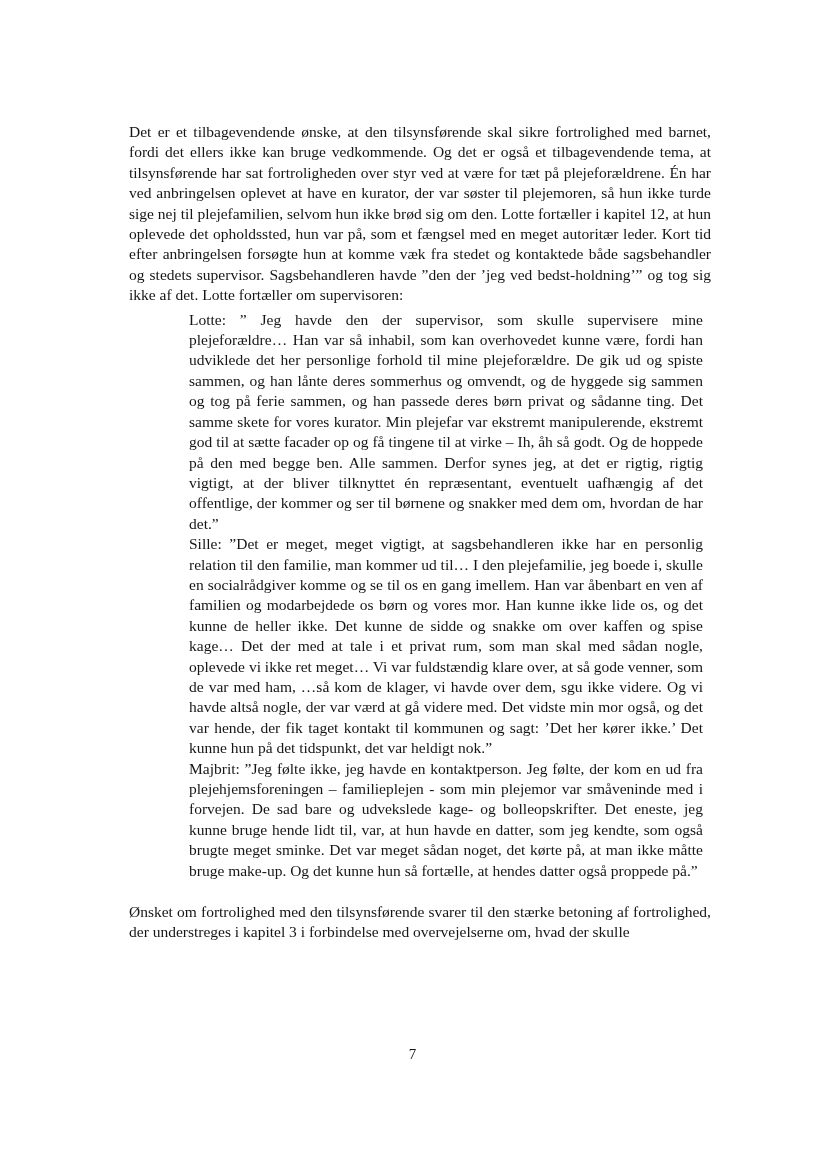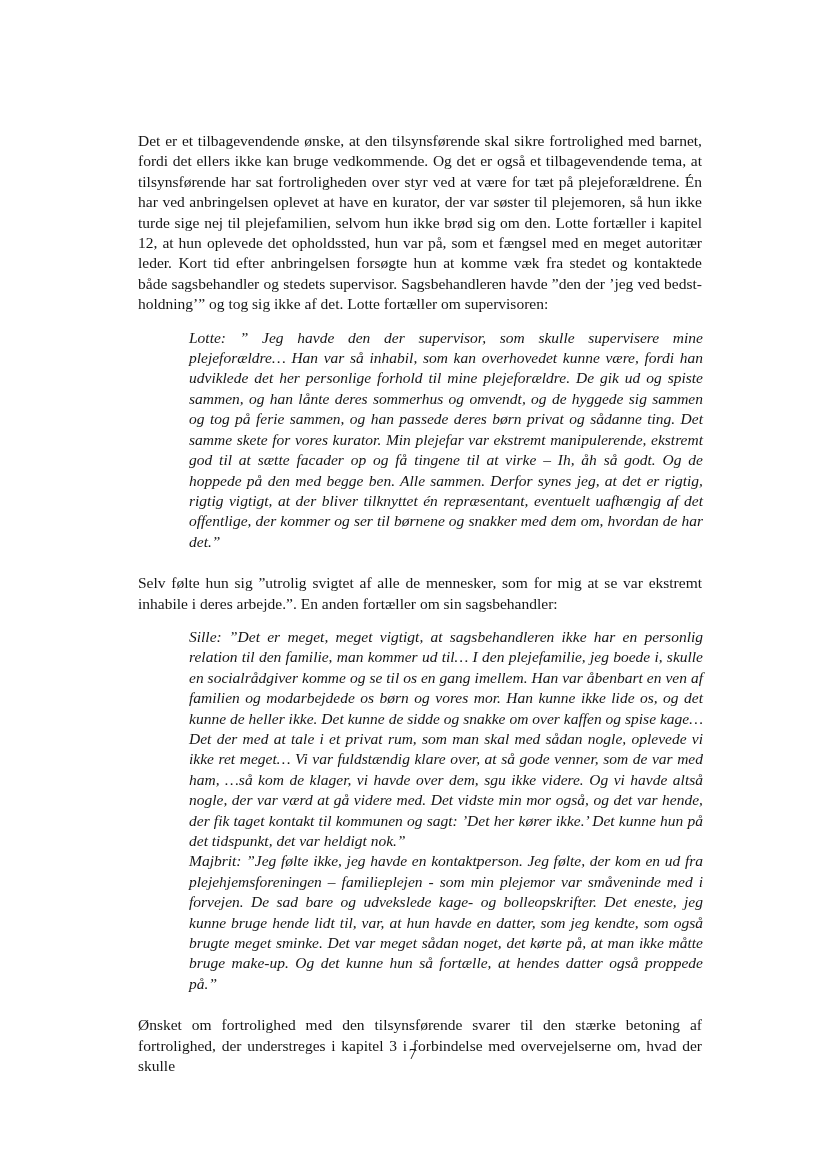--- a/index.html
+++ b/index.html
@@ -19,45 +19,43 @@
   .text-block {
     position: absolute;
     left: 125px;
     top: 118px;
     width: 590px;
     font-size: 15.5px;
     line-height: 20.4px;
     text-align: justify;
   }
   .para {
-    margin: 13px;
+    margin: 4px;
   }
   .para.mt {
     margin-top: 21px;
   }
   .quote {
     margin: 0 12px 0 64px;
-    font-style: italic;
   }
   .page-number {
     position: absolute;
     top: 1046px;
     left: 0;
     width: 100%;
     text-align: center;
     font-size: 15px;
     color: #151515;
   }
 </style>
 </head>
 <body>
 
 <div class="page">
   <div class="text-block">
     <p class="para">Det er et tilbagevendende ønske, at den tilsynsførende skal sikre fortrolighed med barnet, fordi det ellers ikke kan bruge vedkommende. Og det er også et tilbagevendende tema, at tilsynsførende har sat fortroligheden over styr ved at være for tæt på plejeforældrene. Én har ved anbringelsen oplevet at have en kurator, der var søster til plejemoren, så hun ikke turde sige nej til plejefamilien, selvom hun ikke brød sig om den. Lotte fortæller i kapitel 12, at hun oplevede det opholdssted, hun var på, som et fængsel med en meget autoritær leder. Kort tid efter anbringelsen forsøgte hun at komme væk fra stedet og kontaktede både sagsbehandler og stedets supervisor. Sagsbehandleren havde ”den der ’jeg ved bedst-holdning’” og tog sig ikke af det. Lotte fortæller om supervisoren:</p>
     <p class="quote">Lotte: ” Jeg havde den der supervisor, som skulle supervisere mine plejeforældre… Han var så inhabil, som kan overhovedet kunne være, fordi han udviklede det her personlige forhold til mine plejeforældre. De gik ud og spiste sammen, og han lånte deres sommerhus og omvendt, og de hyggede sig sammen og tog på ferie sammen, og han passede deres børn privat og sådanne ting. Det samme skete for vores kurator. Min plejefar var ekstremt manipulerende, ekstremt god til at sætte facader op og få tingene til at virke – Ih, åh så godt. Og de hoppede på den med begge ben. Alle sammen. Derfor synes jeg, at det er rigtig, rigtig vigtigt, at der bliver tilknyttet én repræsentant, eventuelt uafhængig af det offentlige, der kommer og ser til børnene og snakker med dem om, hvordan de har det.”</p>
-    <p class="para mt">Selv følte hun sig ”utrolig svigtet af alle de mennesker, som for mig at se var ekstremt inhabile i deres arbejde.”. En anden fortæller om sin sagsbehandler:</p>
     <p class="quote">Sille: ”Det er meget, meget vigtigt, at sagsbehandleren ikke har en personlig relation til den familie, man kommer ud til… I den plejefamilie, jeg boede i, skulle en socialrådgiver komme og se til os en gang imellem. Han var åbenbart en ven af familien og modarbejdede os børn og vores mor. Han kunne ikke lide os, og det kunne de heller ikke. Det kunne de sidde og snakke om over kaffen og spise kage… Det der med at tale i et privat rum, som man skal med sådan nogle, oplevede vi ikke ret meget… Vi var fuldstændig klare over, at så gode venner, som de var med ham, …så kom de klager, vi havde over dem, sgu ikke videre. Og vi havde altså nogle, der var værd at gå videre med. Det vidste min mor også, og det var hende, der fik taget kontakt til kommunen og sagt: ’Det her kører ikke.’ Det kunne hun på det tidspunkt, det var heldigt nok.”</p>
     <p class="quote">Majbrit: ”Jeg følte ikke, jeg havde en kontaktperson. Jeg følte, der kom en ud fra plejehjemsforeningen – familieplejen - som min plejemor var småveninde med i forvejen. De sad bare og udvekslede kage- og bolleopskrifter. Det eneste, jeg kunne bruge hende lidt til, var, at hun havde en datter, som jeg kendte, som også brugte meget sminke. Det var meget sådan noget, det kørte på, at man ikke måtte bruge make-up. Og det kunne hun så fortælle, at hendes datter også proppede på.”</p>
     <p class="para mt">Ønsket om fortrolighed med den tilsynsførende svarer til den stærke betoning af fortrolighed, der understreges i kapitel 3 i forbindelse med overvejelserne om, hvad der skulle</p>
   </div>
   <div class="page-number">7</div>
 </div>
 
 </body></html>

